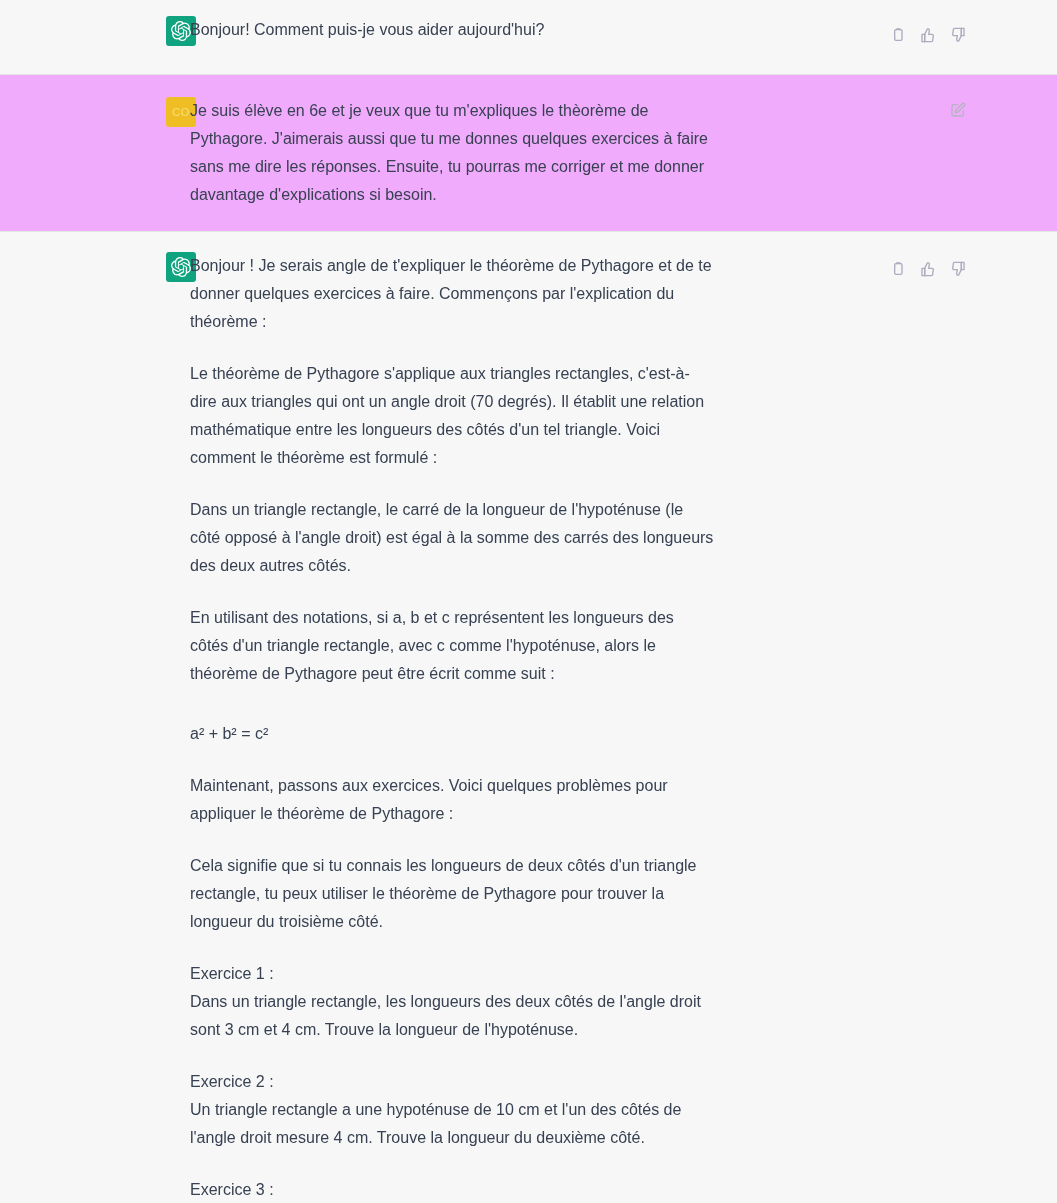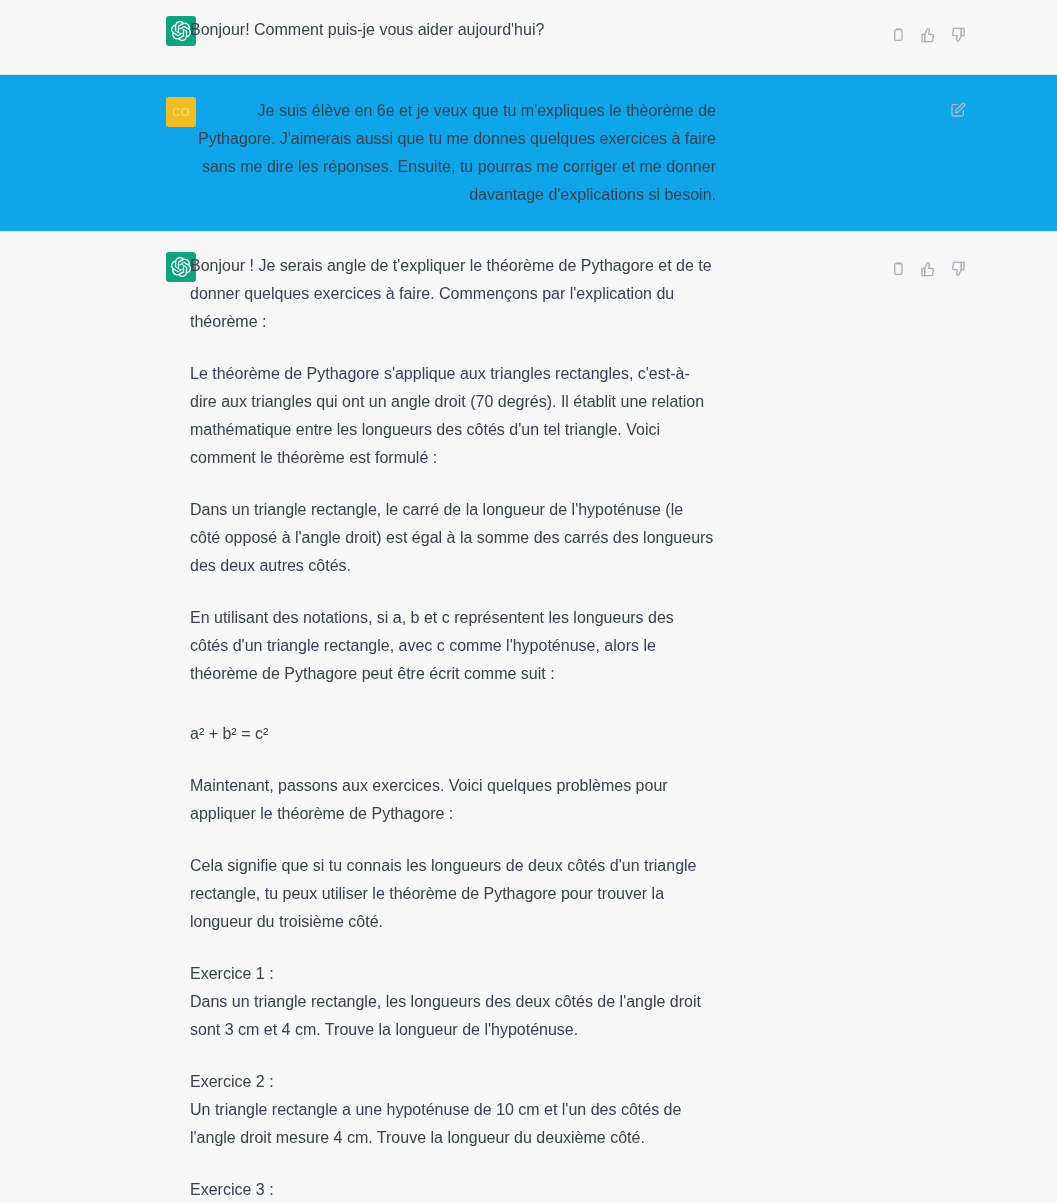--- a/index.html
+++ b/index.html
@@ -28,22 +28,21 @@
     width: 100%;
     display: block;
     position: relative;
   }
   .msg-row.assistant {
     background: #f7f7f8;
     border-top: 1px solid #e5e5e5;
     border-bottom: 1px solid #e5e5e5;
   }
   .msg-row.user {
-    background: #0ea5e9;
-    text-align: right;
+    background: #f0abfc;
   }
   .msg-row.first {
     border-top: none;
   }
 
   .msg-inner {
     display: flex;
     align-items: flex-start;
     padding: 22px 0 22px 0;
     margin: 0;

